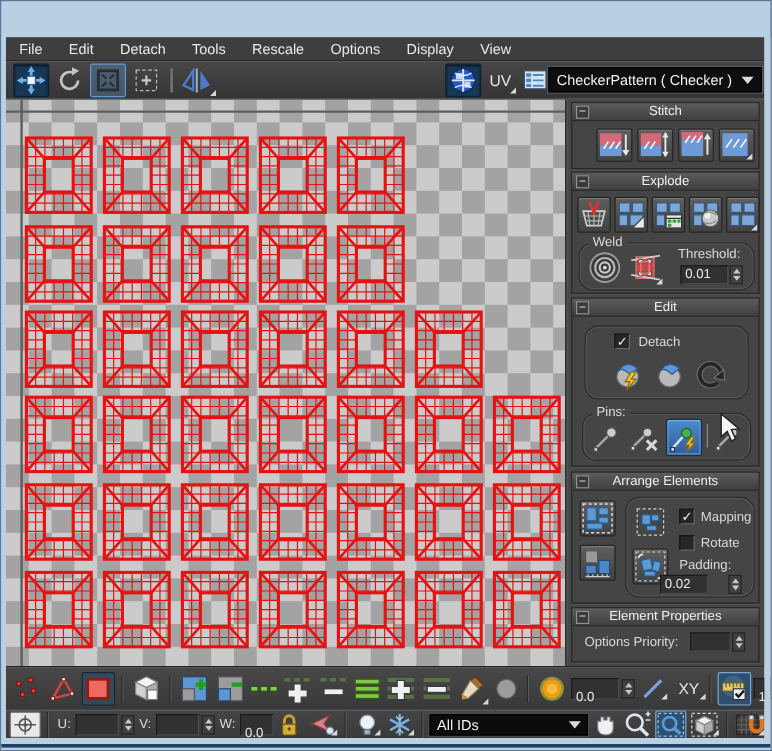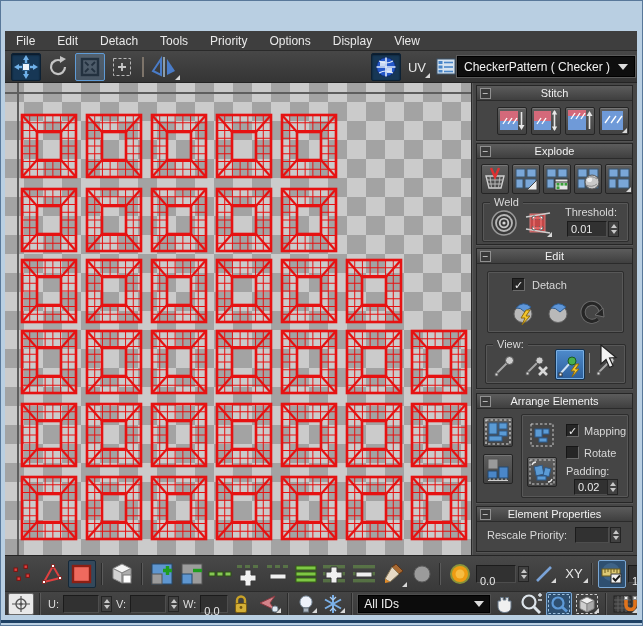--- a/index.html
+++ b/index.html
@@ -41,21 +41,21 @@
   .panel{position:absolute;left:466px;top:0;width:166px;height:472px;background:#474747;
     border-left:1px solid #2a2a2a;box-shadow:inset 1px 0 0 #5a5a5a;}
   .sect{position:absolute;left:4px;width:157px;background:#454545;border:1px solid #262626;box-shadow:0 1px 0 #555;}
   .sect-h{height:15px;background:linear-gradient(#5c5c5c,#3f3f3f);border-bottom:1px solid #2b2b2b;
     position:relative;text-align:center;font-size:11px;color:#f0f0f0;line-height:15px;}
   .collapse{position:absolute;left:3px;top:2px;width:11px;height:11px;border:1px solid #909090;
     background:#3a3a3a;color:#e0e0e0;font-size:10px;line-height:9px;text-align:center;}
   .pbtn{position:absolute;background:linear-gradient(#5e5e5e,#424242);border:1px solid #252525;
     border-radius:2px;box-shadow:inset 0 1px 0 rgba(255,255,255,.16);display:flex;align-items:center;justify-content:center;}
   .pbtn.act{background:linear-gradient(#4e8bcc,#2c5e9a);border-color:#14304c;box-shadow:inset 0 0 0 1px #79aee2;}
-  .grp{position:absolute;border:1px solid #2d2d2d;box-shadow:inset 0 0 0 1px #585858;border-radius:2px;padding-left:9px;}
+  .grp{position:absolute;border:1px solid #2d2d2d;box-shadow:inset 0 0 0 1px #585858;border-radius:12px;padding-left:9px;}
   .grp-lg{position:absolute;top:-7px;left:7px;background:#454545;padding:0 4px;font-size:11px;color:#dadada;}
   .plabel{position:absolute;font-size:11px;color:#d8d8d8;}
   .fld{position:absolute;height:16px;background:#313131;border:1px solid #1b1b1b;
     border-right-color:#4d4d4d;border-bottom-color:#4d4d4d;color:#e9e9e9;font-size:11px;
     line-height:14px;padding:0 3px;}
   .spn{position:absolute;width:11px;height:16px;background:#414141;border:1px solid #242424;
     display:flex;flex-direction:column;align-items:center;justify-content:center;gap:2px;}
   .spn i{display:block;width:0;height:0;border-left:3px solid transparent;border-right:3px solid transparent;}
   .spn .u{border-bottom:4px solid #c8c8c8;}
   .spn .d{border-top:4px solid #c8c8c8;}
@@ -94,21 +94,21 @@
 <body>
 
 <div class="app">
 
 
   <div class="menubar">
     <span class="menu-item">File</span>
     <span class="menu-item">Edit</span>
     <span class="menu-item">Detach</span>
     <span class="menu-item">Tools</span>
-    <span class="menu-item">Priority</span>
+    <span class="menu-item">Rescale</span>
     <span class="menu-item">Options</span>
     <span class="menu-item">Display</span>
     <span class="menu-item">View</span>
   </div>
 
   <div class="toolbar">
     <div class="tbtn pressed" style="left:6px">
       <svg width="24" height="24">
         <g stroke="#6fb0e8" stroke-width="2.4">
             <line x1="12" y1="3" x2="12" y2="21"></line>
@@ -449,21 +449,21 @@
           </div>
           <div class="pbtn" style="left:90px;top:25px;width:30px;height:30px;background:none;border:none;box-shadow:none">
             <svg width="28" height="28">
               <path d="M22,15 a9,9 0 1 0 -3,6" fill="none" stroke="#6e6e6e" stroke-width="5"></path>
               <path d="M22,15 a9,9 0 1 0 -3,6" fill="none" stroke="#262626" stroke-width="3.2"></path>
               <polygon points="24,10 25,19 16,17" fill="#262626" stroke="#6e6e6e"></polygon>
             </svg>
           </div>
         </div>
         <div class="grp" style="left:8px;top:95px;width:141px;height:40px">
-          <span class="grp-lg">View:</span>
+          <span class="grp-lg">Pins:</span>
           <div class="pbtn" style="left:5px;top:6px;width:28px;height:28px;background:none;border:none;box-shadow:none">
             <svg width="26" height="26">
               <line x1="5" y1="21" x2="15" y2="11" stroke="#a8a8a8" stroke-width="2"></line>
               <circle cx="17.5" cy="8.5" r="4" fill="#cdcdcd" stroke="#555"></circle>
               <rect x="3" y="21" width="3" height="3" fill="#e0e0e0" stroke="#555"></rect>
             </svg>
           </div>
           <div class="pbtn" style="left:37px;top:6px;width:28px;height:28px;background:none;border:none;box-shadow:none">
             <svg width="26" height="26">
               <line x1="4" y1="20" x2="13" y2="11" stroke="#a8a8a8" stroke-width="2"></line>
@@ -545,34 +545,34 @@
                   <path d="M3,6 q1,-3 4,-3"></path>
                   <path d="M23,20 q-1,3 -4,3"></path>
                 </g>
             </svg>
           </div>
           <div class="cb" style="left:44px;top:9px">✓</div>
           <span class="plabel" style="left:62px;top:10px">Mapping</span>
           <div class="cb" style="left:44px;top:31px"></div>
           <span class="plabel" style="left:62px;top:32px">Rotate</span>
           <span class="plabel" style="left:44px;top:50px">Padding:</span>
-          <div class="fld" style="left:52px;top:64px;width:40px">0.02</div>
+          <div class="fld" style="left:28px;top:64px;width:40px">0.02</div>
           <div class="spn" style="left:85px;top:64px">
               <i class="u"></i>
               <i class="d"></i>
             </div>
         </div>
       </div>
 
       <div class="sect" style="top:423px;height:46px">
         <div class="sect-h">
           <span class="collapse">−</span>
           <span>Element Properties</span>
         </div>
-        <span class="plabel" style="left:10px;top:22px">Rescale Priority:</span>
+        <span class="plabel" style="left:10px;top:22px">Options Priority:</span>
         <div class="fld" style="left:98px;top:20px;width:34px"></div>
         <div class="spn" style="left:133px;top:20px">
             <i class="u"></i>
             <i class="d"></i>
           </div>
       </div>
     </div>
   </div>
 
   <div class="brow1">

